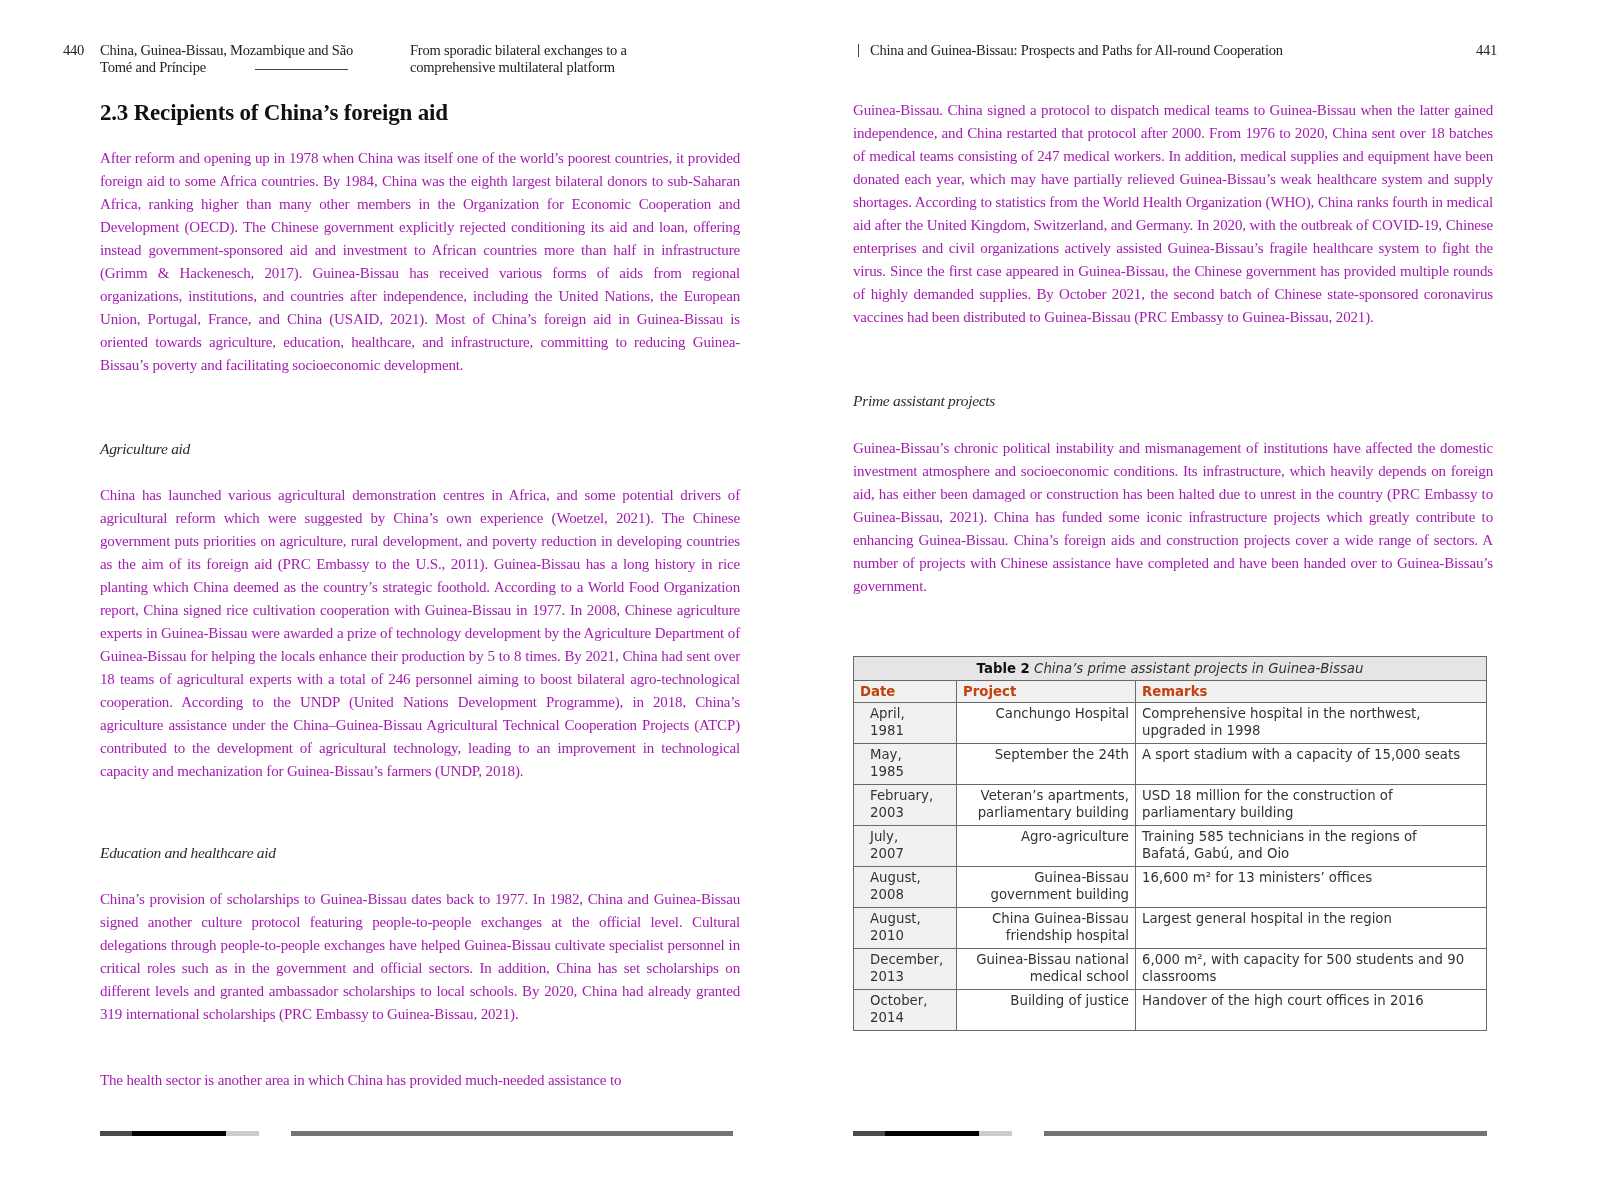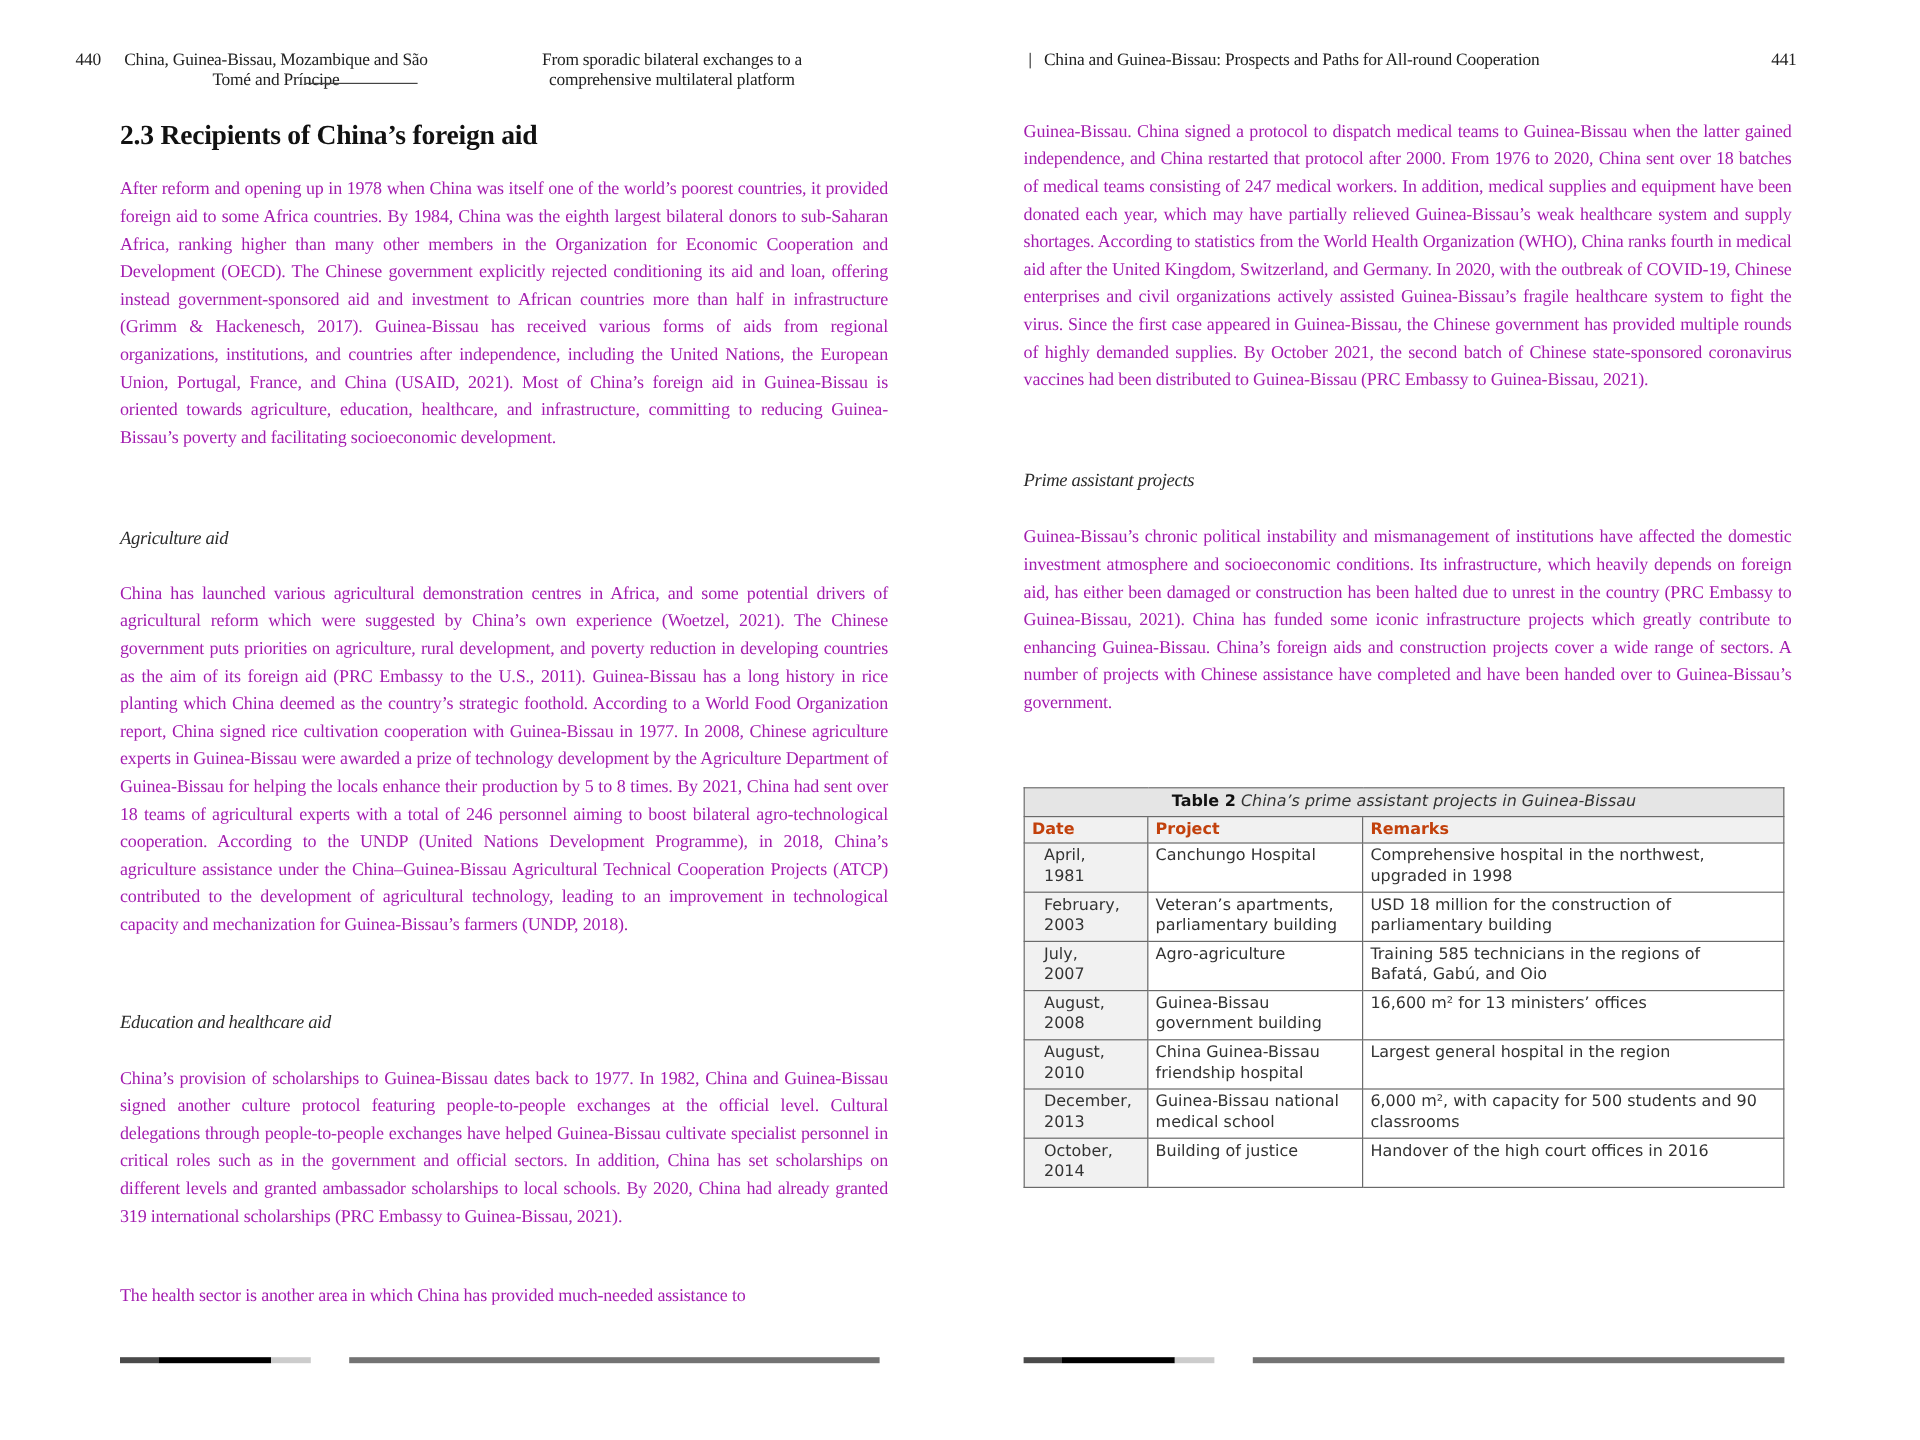--- a/index.html
+++ b/index.html
@@ -5,21 +5,21 @@
   html, body { margin: 0; padding: 0; }
   body {
     width: 1600px; height: 1200px; background: #ffffff; position: relative; overflow: hidden;
     font-family: "Liberation Serif", "DejaVu Serif", serif; color: #2a2a2a;
   }
   .page { position: absolute; top: 0; height: 1200px; }
   .page.left { left: 0; width: 800px; }
   .page.right { left: 800px; width: 800px; }
 
   
-  .rh { position: absolute; font-size: 14.5px; line-height: 17px; color: #222; letter-spacing: -0.2px; text-align: center; }
+  .rh { position: absolute; font-size: 14.5px; line-height: 17px; color: #222; letter-spacing: -0.2px; }
   .rh-num-left { left: 63px; top: 42px; }
   .rh-chapter { left: 100px; top: 42px; width: 260px; }
   .rh-rule-left { position: absolute; left: 255px; top: 69px; width: 93px; height: 1px; background: #444; }
   .rh-section { left: 410px; top: 42px; width: 300px; }
   .rh-bar-right { position: absolute; left: 58px; top: 44px; width: 1px; height: 13px; background: #444; }
   .rh-title-right { left: 70px; top: 42px; }
   .rh-num-right { left: 676px; top: 42px; }
 
   .h2 { position: absolute; left: 100px; top: 100px; font-size: 23px; font-weight: bold; color: #111; letter-spacing: -0.2px; text-align: center; }
 
@@ -36,21 +36,21 @@
   table.t2 {
     position: absolute; left: 53px; top: 656px; width: 634px; border-collapse: collapse;
     font-family: "DejaVu Sans", "Liberation Sans", sans-serif; font-size: 13.3px; color: #333;
   }
   table.t2 td, table.t2 th { border: 1.5px solid #6a6a6a; vertical-align: top; padding: 2px 6px 2px 6px; line-height: 17px; }
   table.t2 .caption-cell { background: #e5e5e5; text-align: center; font-weight: normal; padding: 3px 6px; }
   table.t2 .caption-cell b { font-weight: bold; color: #111; }
   table.t2 .caption-cell i { font-style: italic; }
   table.t2 th { background: #f1f1f1; text-align: left; font-weight: bold; color: #c2410c; }
   table.t2 td.date { background: #f1f1f1; width: 80px; padding-left: 16px; }
-  table.t2 td.proj { text-align: left; width: 166px; }
+  table.t2 td.proj { text-align: right; width: 166px; }
   table.t2 tr.row td { height: 36px; }
 
   
   .fbar { position: absolute; top: 1131px; height: 5px; }
 </style>
 </head>
 <body>
 
 <div class="page left">
   <div class="rh rh-num-left">440</div>
@@ -117,20 +117,32 @@
           <td class="proj">
             <div>Canchungo Hospital</div>
           </td>
           <td class="rem">
             <div>Comprehensive hospital in the northwest,</div>
             <div>upgraded in 1998</div>
           </td>
         </tr>
         <tr class="row">
           <td class="date">
+            <div>May,</div>
+            <div>1985</div>
+          </td>
+          <td class="proj">
+            <div>September the 24th</div>
+          </td>
+          <td class="rem">
+            <div>A sport stadium with a capacity of 15,000 seats</div>
+          </td>
+        </tr>
+        <tr class="row">
+          <td class="date">
             <div>February,</div>
             <div>2003</div>
           </td>
           <td class="proj">
             <div>Veteran’s apartments,</div>
             <div>parliamentary building</div>
           </td>
           <td class="rem">
             <div>USD 18 million for the construction of</div>
             <div>parliamentary building</div>

